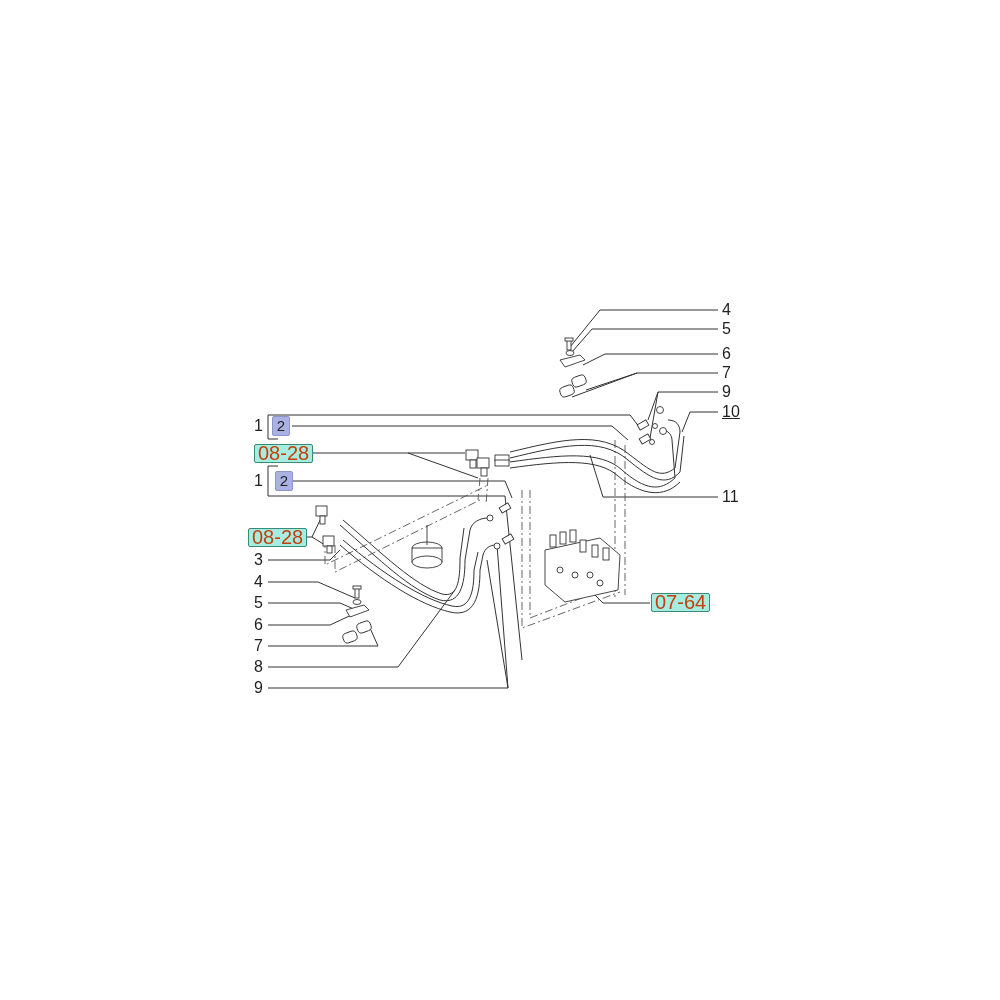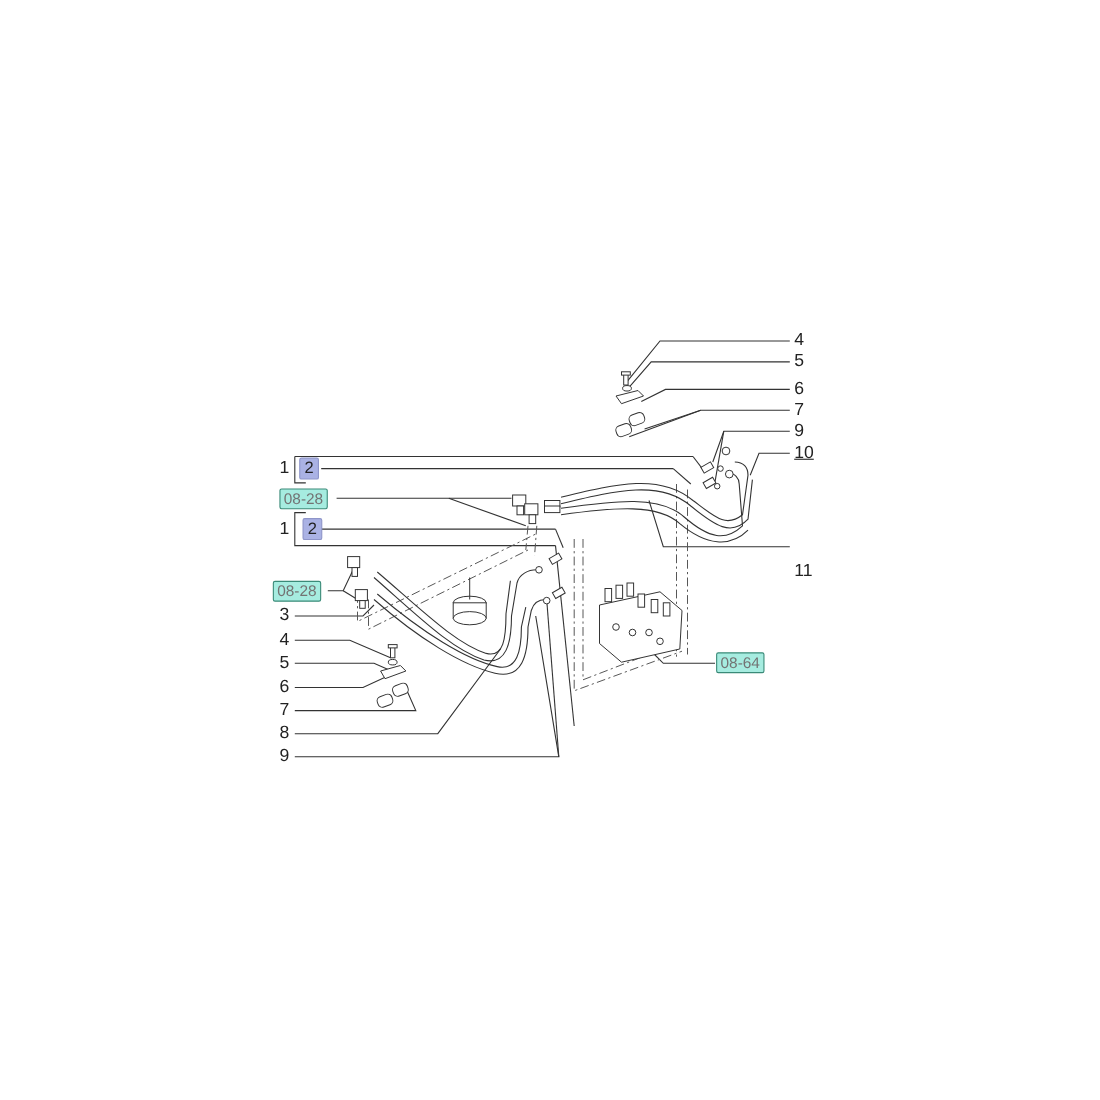--- a/index.html
+++ b/index.html
@@ -1,19 +1,19 @@
 <!DOCTYPE html>
 <html><head>
 <meta charset="utf-8">
 <style>
   html, body { margin:0; padding:0; background:#ffffff; }
   body { width:1000px; height:1000px; position:relative; overflow:hidden; font-family:"Liberation Sans", sans-serif; }
   #diagram { position:absolute; left:0; top:0; width:1000px; height:1000px; }
   .callout-num { position:absolute; font-size:16px; color:#222; line-height:16px; font-family:"Liberation Sans", sans-serif; }
-  .ref-box { position:absolute; font-size:14px; line-height:17px; padding:0 3px; border:1px solid #3a8a78; background:#a6ece0; color:#737373; border-radius:2px; font-family:"Liberation Sans", sans-serif; }
+  .ref-box { position:absolute; font-size:20px; line-height:17px; padding:0 3px; border:1px solid #3a8a78; background:#a6ece0; color:#c2410c; border-radius:2px; font-family:"Liberation Sans", sans-serif; }
   .qty-box { position:absolute; font-size:15px; line-height:18px; width:16px; text-align:center; border:1px solid #8e95c9; background:#aab2e4; color:#222; border-radius:2px; font-family:"Liberation Sans", sans-serif; }
 </style>
 </head>
 <body>
 
 <svg id="diagram" viewBox="0 0 1000 1000" xmlns="http://www.w3.org/2000/svg">
   <g fill="none" stroke="#333" stroke-width="1">
 
     <g>
       <polyline points="718,310 600,310 570,347"></polyline>
@@ -165,30 +165,30 @@
     </g>
   </g>
 </svg>
 
 <div class="callout-num" style="left:722px; top:302px;">4</div>
 <div class="callout-num" style="left:722px; top:321px;">5</div>
 <div class="callout-num" style="left:722px; top:346px;">6</div>
 <div class="callout-num" style="left:722px; top:365px;">7</div>
 <div class="callout-num" style="left:722px; top:384px;">9</div>
 <div class="callout-num" style="left:722px; top:404px;text-decoration:underline;">10</div>
-<div class="callout-num" style="left:722px; top:512px;">11</div>
+<div class="callout-num" style="left:722px; top:489px;">11</div>
 
 <div class="callout-num" style="left:254px; top:418px;">1</div>
 <div class="callout-num" style="left:254px; top:473px;">1</div>
 <div class="callout-num" style="left:254px; top:552px;">3</div>
 <div class="callout-num" style="left:254px; top:574px;">4</div>
 <div class="callout-num" style="left:254px; top:595px;">5</div>
 <div class="callout-num" style="left:254px; top:617px;">6</div>
 <div class="callout-num" style="left:254px; top:638px;">7</div>
 <div class="callout-num" style="left:254px; top:659px;">8</div>
 <div class="callout-num" style="left:254px; top:680px;">9</div>
 
 <div class="qty-box" style="left:272px; top:416px;">2</div>
 <div class="qty-box" style="left:275px; top:471px;">2</div>
 
 <div class="ref-box" style="left:254px; top:444px;">08-28</div>
 <div class="ref-box" style="left:248px; top:528px;">08-28</div>
-<div class="ref-box" style="left:651px; top:593px;">08-64</div>
+<div class="ref-box" style="left:651px; top:593px;">07-64</div>
 
 </body></html>

